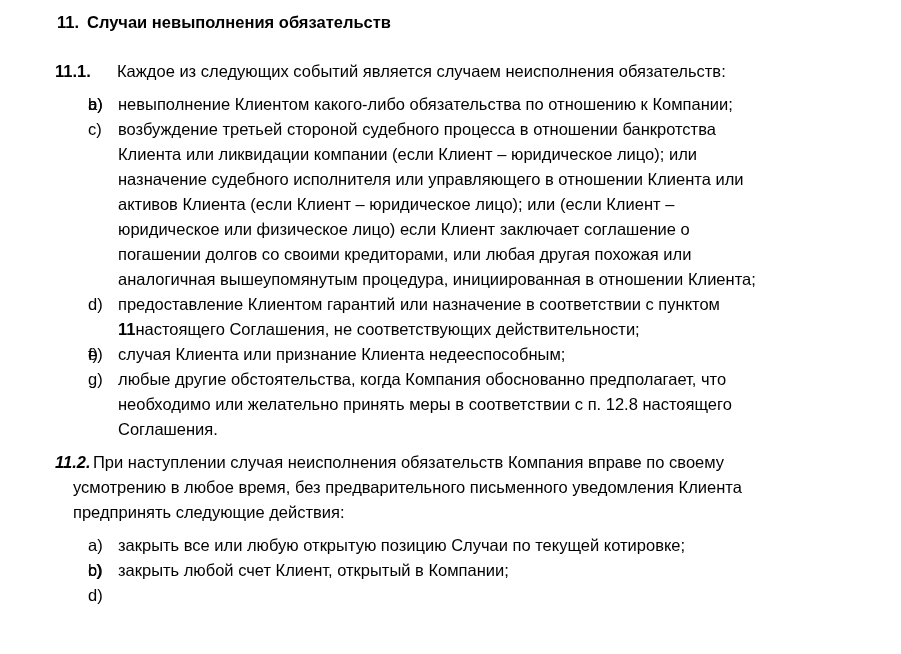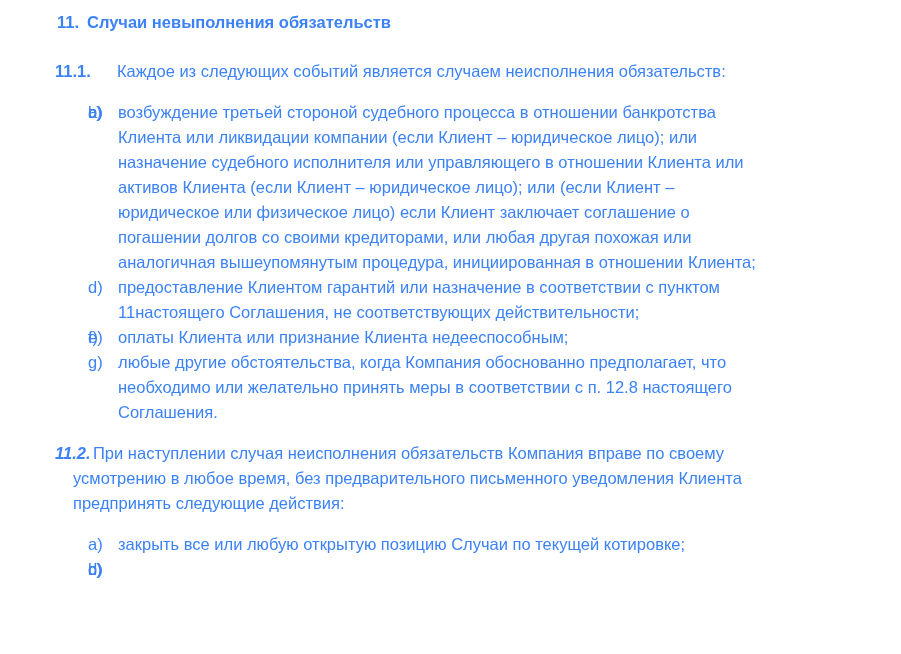--- a/index.html
+++ b/index.html
@@ -4,61 +4,61 @@
 <style>
   html,body{margin:0;padding:0;background:#ffffff;}
   body{width:901px;height:654px;overflow:hidden;}
   .page{
     box-sizing:border-box;
     width:813px;height:654px;
     padding:6px 52px 0 55px;
     font-family:"Liberation Sans",sans-serif;
     font-size:16.5px;
     line-height:25px;
-    color:#3b82f6;
+    color:#000000;
     -webkit-font-smoothing:antialiased;
   }
   .heading{
     font-size:16.5px;line-height:25px;
     margin:4px 0 24px 2px;
     font-weight:700;
   }
   .heading .hnum{display:inline-block;width:30px;}
-  .clause{margin:16px;}
+  .clause{margin:8px;}
   .clause .cnum{font-weight:700;display:inline-block;text-indent:0;}
   .c1{margin-left:62px;text-indent:-62px;}
   .c1 .cnum{width:62px;}
   .c2{margin-left:18px;text-indent:-18px;}
   .c2 .cnum{width:38px;font-style:italic;}
   .items{margin:0;}
   .item{position:relative;margin-left:33px;padding-left:30px;}
   .item .marker{position:absolute;left:0;top:0;}
-  .b{font-weight:400;}
+  .b{font-weight:700;}
 </style>
 </head>
 <body>
 
 <div class="page">
 
   <div class="heading"><span class="hnum">11.</span><span>Случаи невыполнения обязательств</span></div>
 
   <div class="clause c1"><span class="cnum">11.1.</span><span>Каждое из следующих событий является случаем неисполнения обязательств:</span></div>
 
   <div class="items">
     <div class="item"><span class="marker">a)</span></div>
-    <div class="item"><span class="marker">b)</span></div>
+    <div class="item"><span class="marker">b)</span><span>невыполнение Клиентом какого-либо обязательства по отношению к Компании;</span></div>
     <div class="item"><span class="marker">c)</span><span>возбуждение третьей стороной судебного процесса в отношении банкротства Клиента или ликвидации компании (если Клиент – юридическое лицо); или назначение судебного исполнителя или управляющего в отношении Клиента или активов Клиента (если Клиент – юридическое лицо); или (если Клиент – юридическое или физическое лицо) если Клиент заключает соглашение о погашении долгов со своими кредиторами, или любая другая похожая или аналогичная вышеупомянутым процедура, инициированная в отношении Клиента;</span></div>
     <div class="item"><span class="marker">d)</span><span><span>предоставление Клиентом гарантий или назначение в соответствии с пунктом </span><span class="b">11</span><span>настоящего Соглашения, не соответствующих действительности;</span></span></div>
     <div class="item"><span class="marker">e)</span></div>
-    <div class="item"><span class="marker">f)</span><span>оплаты Клиента или признание Клиента недееспособным;</span></div>
+    <div class="item"><span class="marker">f)</span><span>случая Клиента или признание Клиента недееспособным;</span></div>
     <div class="item"><span class="marker">g)</span><span>любые другие обстоятельства, когда Компания обоснованно предполагает, что необходимо или желательно принять меры в соответствии с п. 12.8 настоящего Соглашения.</span></div>
   </div>
 
   <div class="clause c2"><span class="cnum">11.2.</span><span>При наступлении случая неисполнения обязательств Компания вправе по своему усмотрению в любое время, без предварительного письменного уведомления Клиента предпринять следующие действия:</span></div>
 
   <div class="items">
     <div class="item"><span class="marker">a)</span><span>закрыть все или любую открытую позицию Случаи по текущей котировке;</span></div>
     <div class="item"><span class="marker">b)</span></div>
-    <div class="item"><span class="marker">c)</span></div>
+    <div class="item"><span class="marker">c)</span><span>закрыть любой счет Клиент, открытый в Компании;</span></div>
     <div class="item"><span class="marker">d)</span></div>
   </div>
 
 </div>
 
 </body></html>

